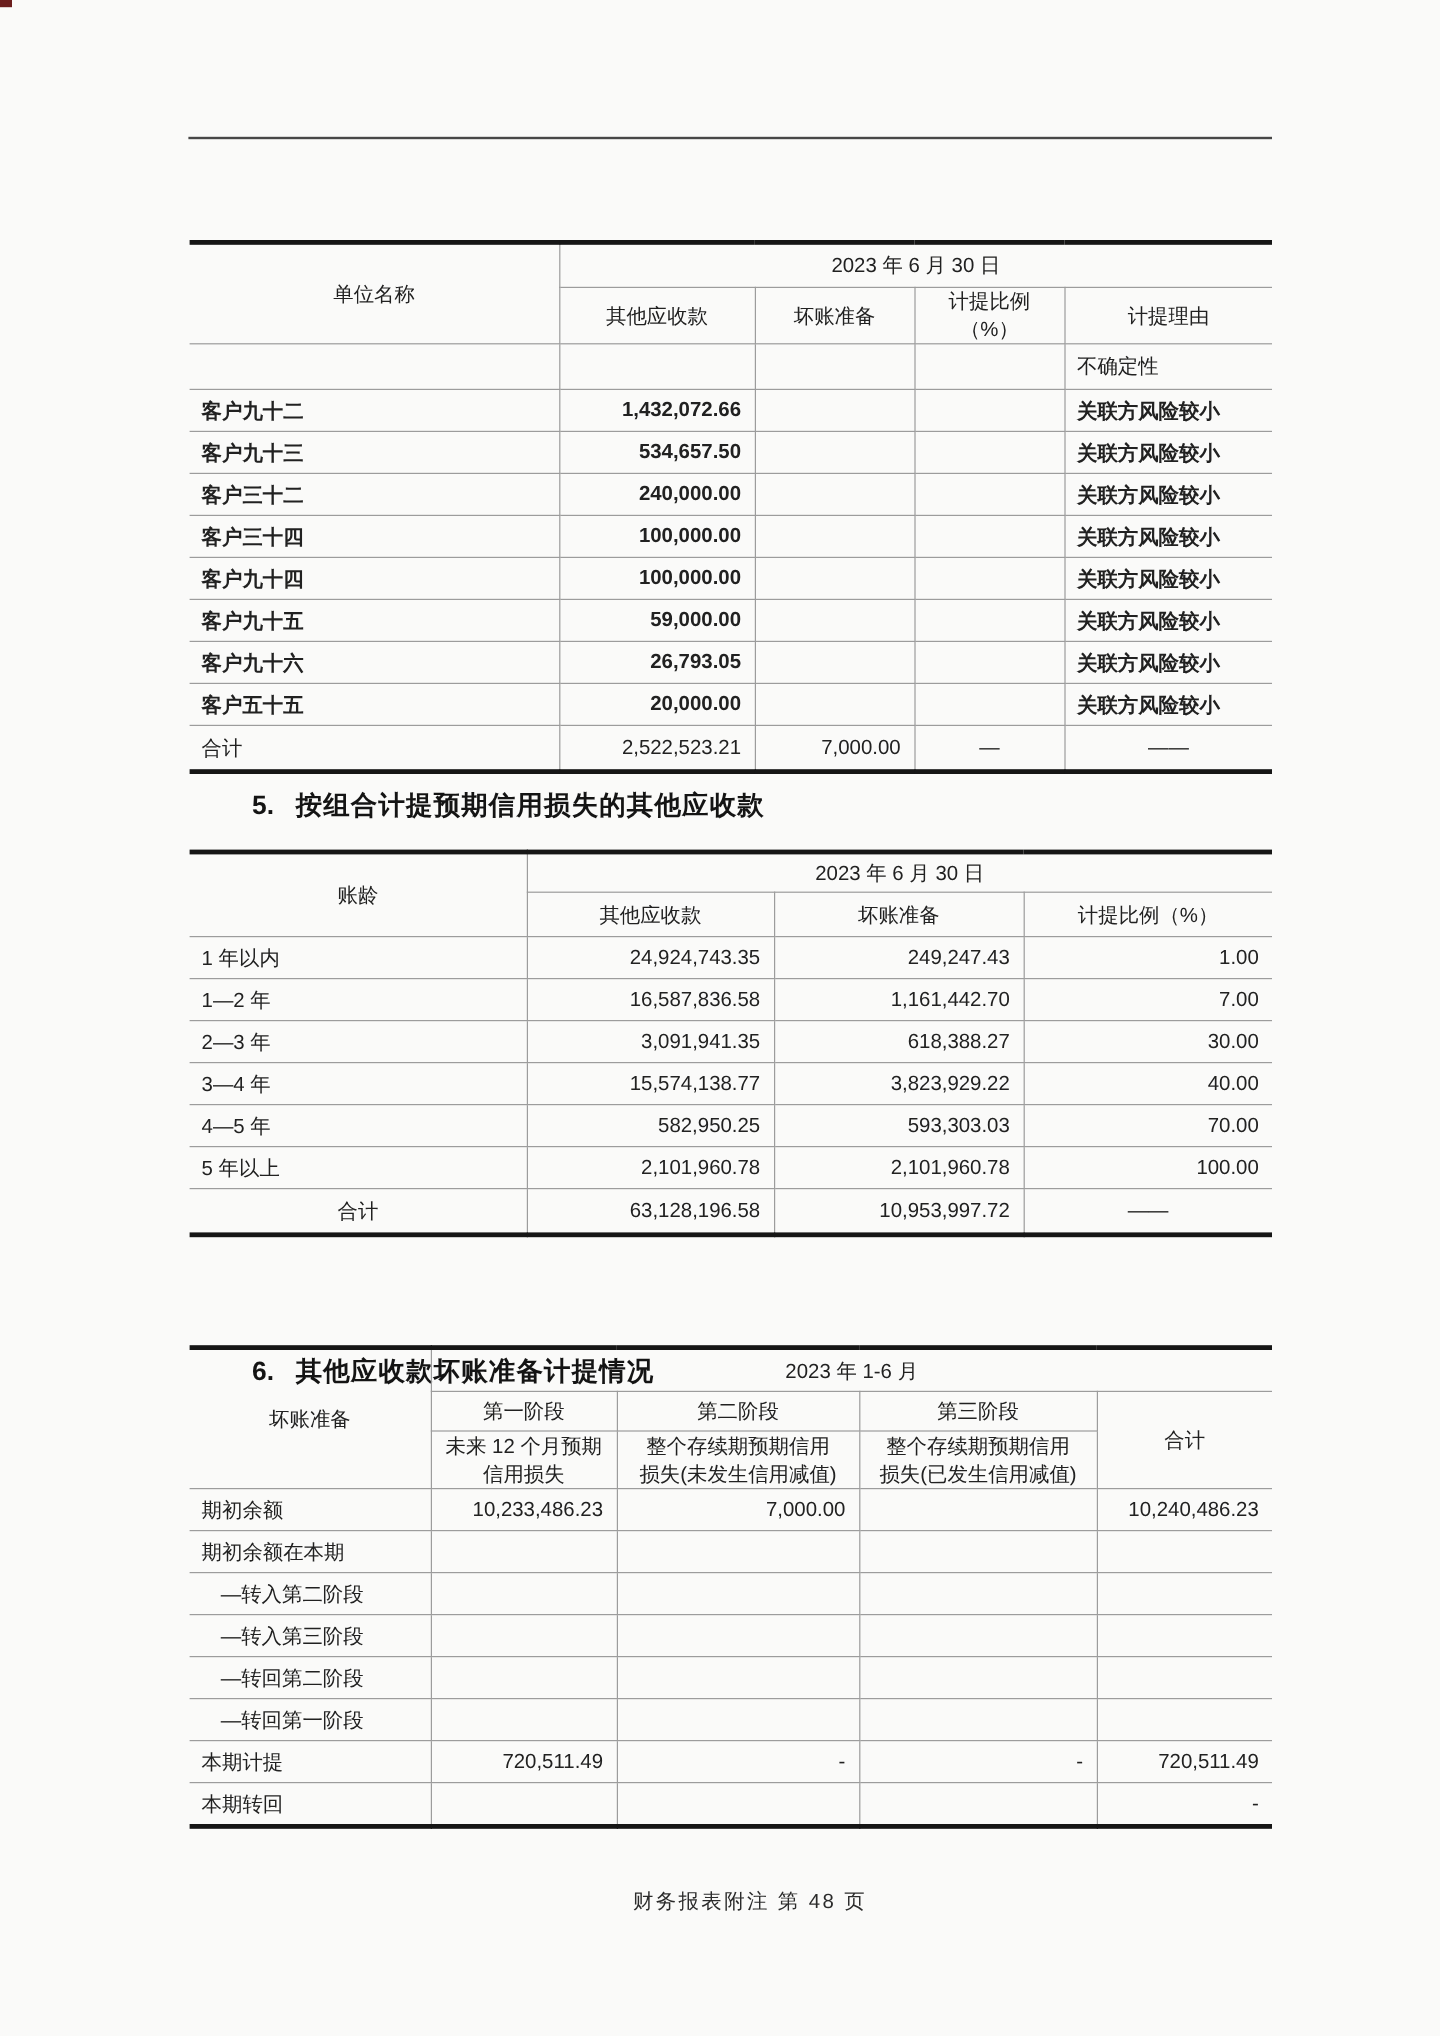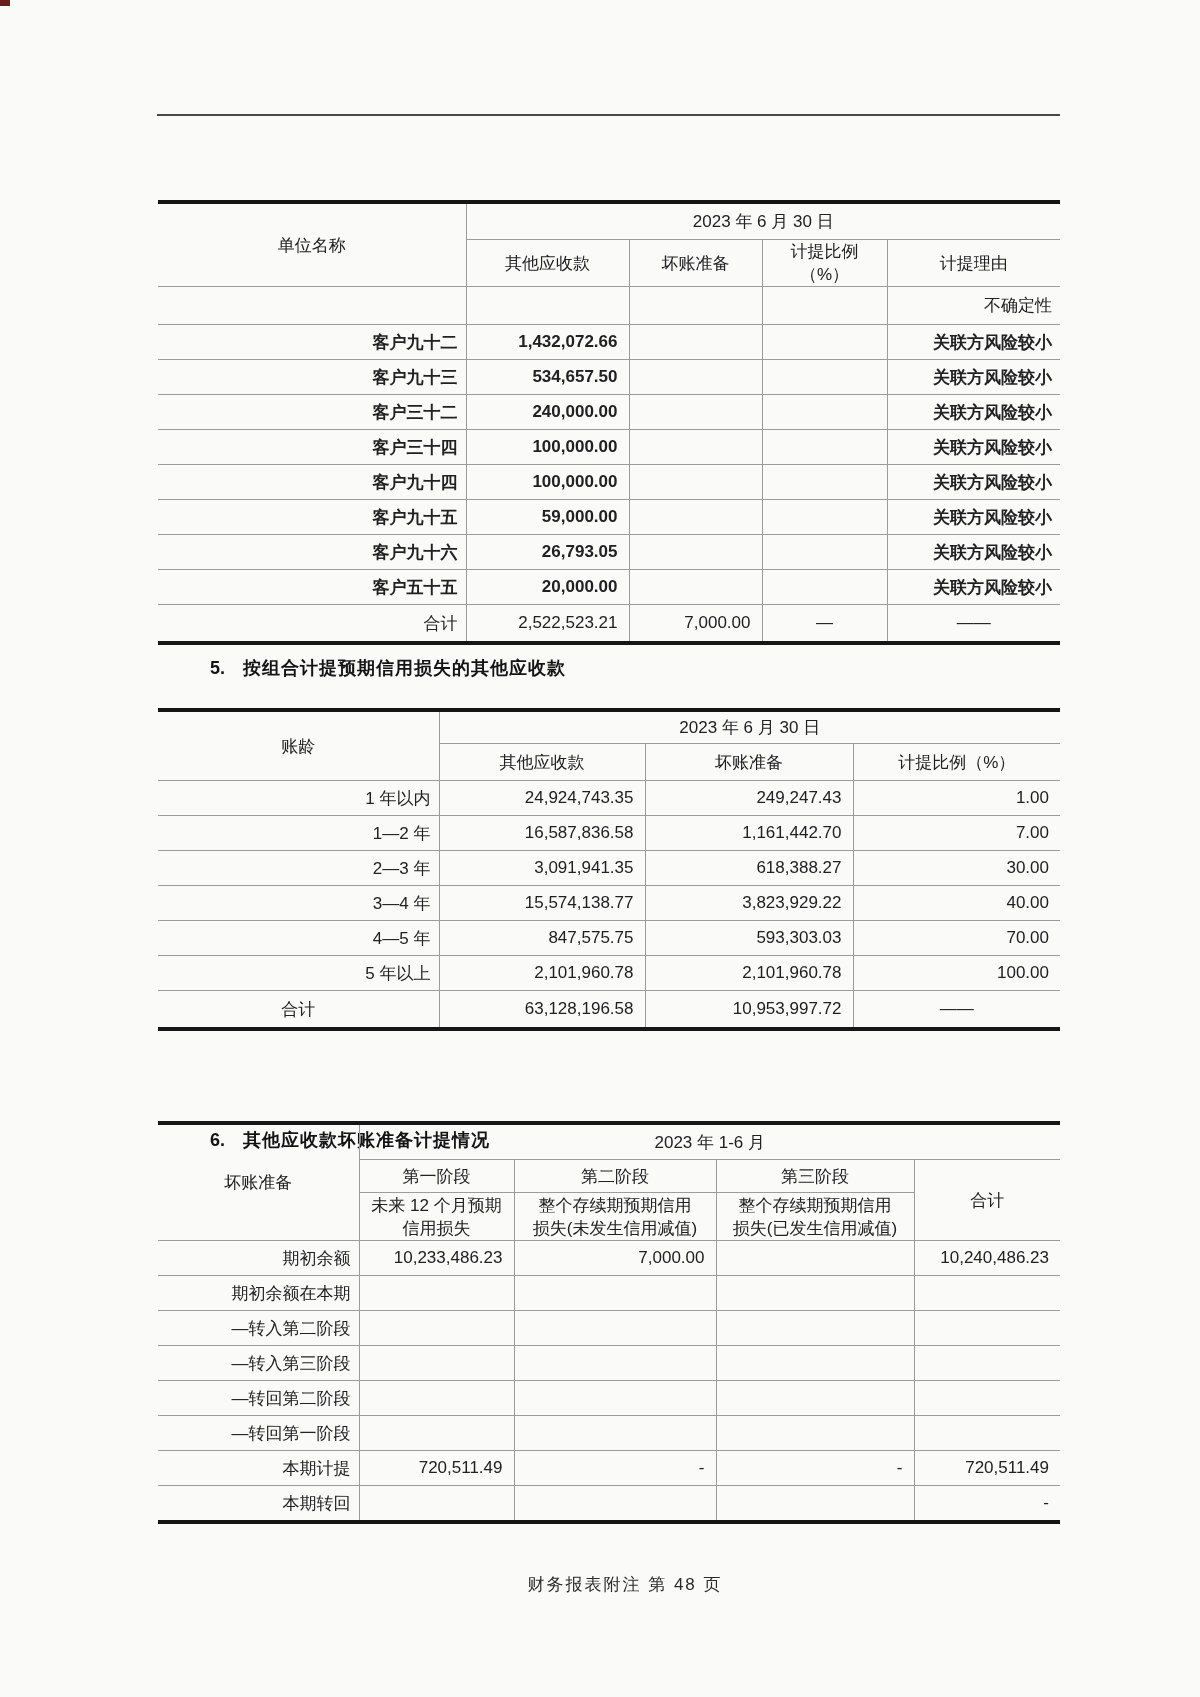--- a/index.html
+++ b/index.html
@@ -10,21 +10,21 @@
   }
   .corner-mark{position:absolute;left:0;top:0;width:10px;height:6px;background:#6b1d1d;}
   .top-rule{position:absolute;left:157px;top:114px;width:903px;height:2px;background:#474747;}
 
   table{border-collapse:collapse;table-layout:fixed;width:902px;position:absolute;left:158px;
         border-top:4px solid #161616;border-bottom:4px solid #161616;}
   td{border:1px solid #9c9c9c;font-size:17px;color:#212121;padding:0 8px;vertical-align:middle;overflow:hidden;}
   td:first-child{border-left:none;}
   td:last-child{border-right:none;}
   .c{text-align:center;}
-  .l{text-align:right;padding-left:10px;}
+  .l{text-align:left;padding-left:10px;}
   .num{text-align:right;padding-right:11px;font-family:"Liberation Sans","DejaVu Sans",sans-serif;}
   .pre{white-space:pre-line;line-height:23px;}
 
   #t1{top:200px;}
   #t1 .h1 td{height:35px;}
   #t1 .h2 td{height:44px;}
   #t1 .h3 td{height:37px;}
   #t1 .r td{height:34px;font-weight:bold;}
   #t1 .tot td{height:36px;}
 
@@ -34,21 +34,21 @@
   #t2 .r td{height:34px;}
   #t2 .tot td{height:36px;}
 
   #t3{top:1121px;}
   #t3 .h1 td{height:34px;}
   #t3 .h2 td{height:32px;}
   #t3 .h3 td{height:47px;}
   #t3 .r td{height:34px;}
   #t3 .li{padding-left:26px;}
 
-  .section-heading{position:absolute;left:210px;font-size:18px;font-weight:700;color:#141414;}
+  .section-heading{position:absolute;left:210px;font-size:22px;font-weight:700;color:#141414;}
   .section-heading .sec-title{margin-left:18px;letter-spacing:1px;}
   #sec5{top:656px;}
   #sec6{top:1128px;}
 
   .page-footer{position:absolute;left:25px;top:1573px;width:1200px;text-align:center;
                font-size:17px;color:#2b2b2b;letter-spacing:2px;}
 </style>
 </head>
 <body>
 
@@ -188,21 +188,21 @@
       <td class="num">30.00</td>
     </tr>
     <tr class="r">
       <td class="l">3—4 年</td>
       <td class="num">15,574,138.77</td>
       <td class="num">3,823,929.22</td>
       <td class="num">40.00</td>
     </tr>
     <tr class="r">
       <td class="l">4—5 年</td>
-      <td class="num">847,575.75</td>
+      <td class="num">582,950.25</td>
       <td class="num">593,303.03</td>
       <td class="num">70.00</td>
     </tr>
     <tr class="r">
       <td class="l">5 年以上</td>
       <td class="num">2,101,960.78</td>
       <td class="num">2,101,960.78</td>
       <td class="num">100.00</td>
     </tr>
     <tr class="tot">

